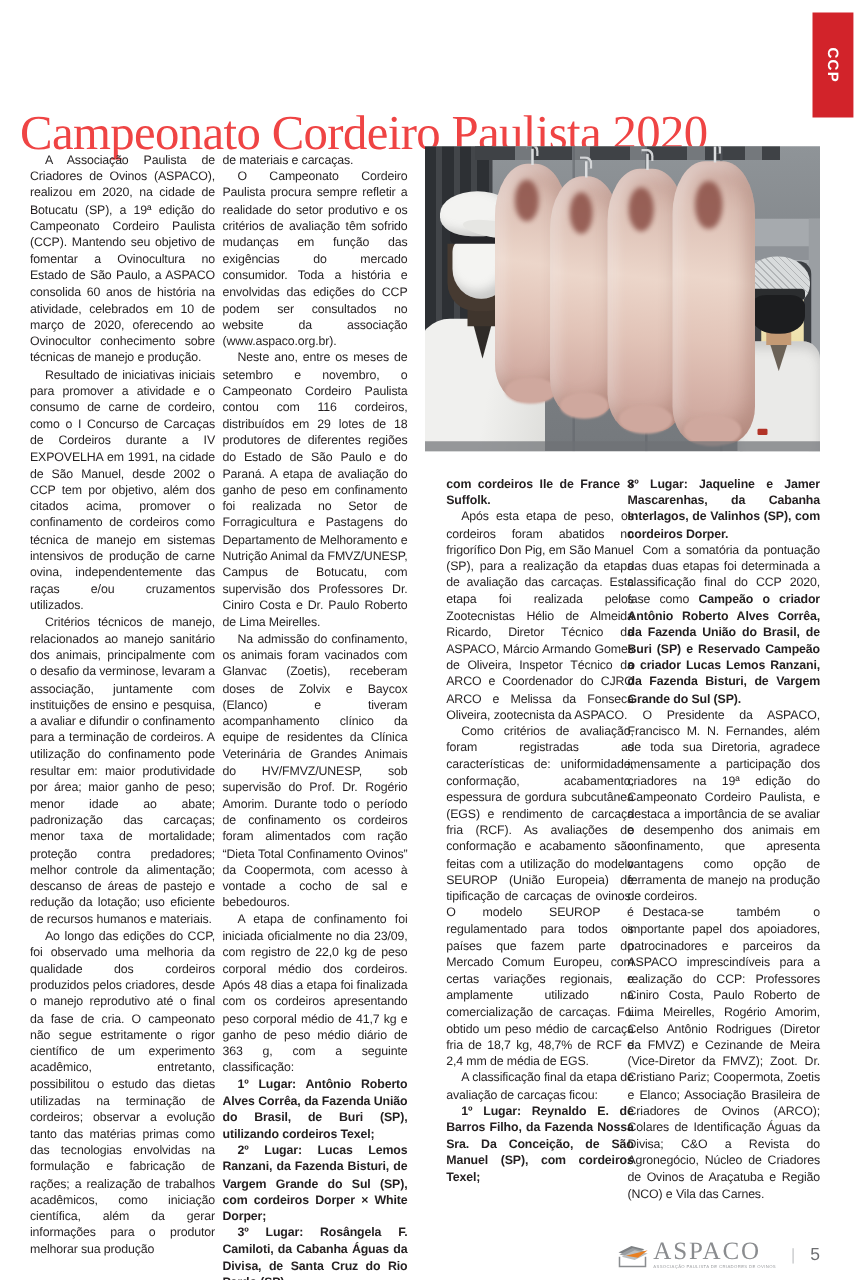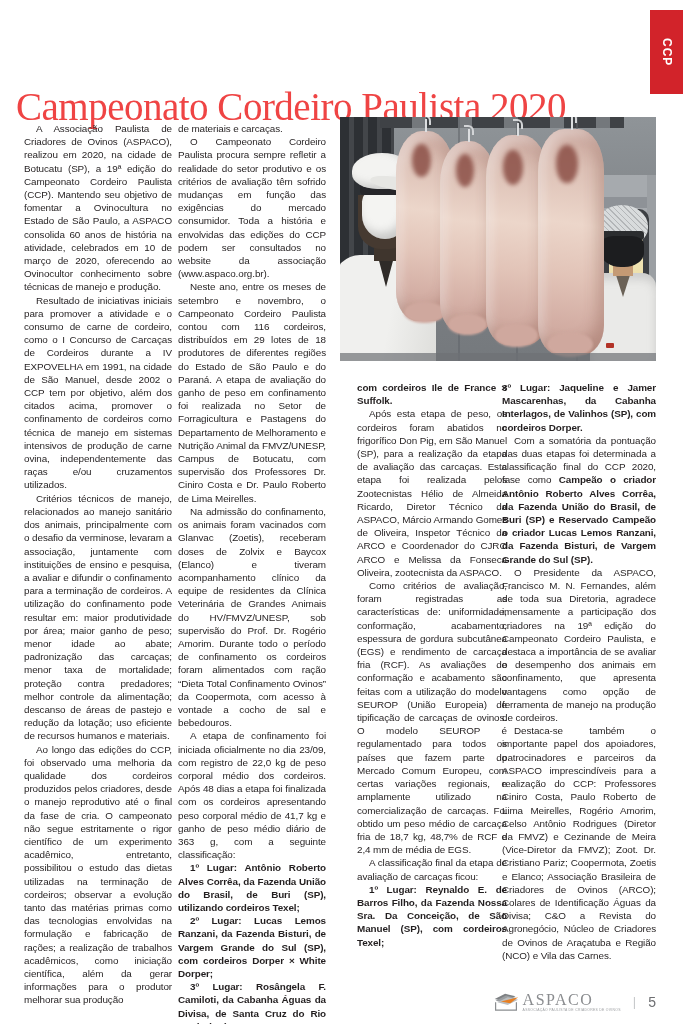--- a/index.html
+++ b/index.html
@@ -88,21 +88,21 @@
   .c3{left:146px;top:18px;width:62px;height:210px;}
   .c4{left:198px;top:12px;width:66px;height:226px;}
   .hook{position:absolute;left:50%;top:-12px;width:2px;height:13px;background:#dcdee0;}
   .hook::before{content:"";position:absolute;left:-4px;top:-4px;width:8px;height:8px;
            border:2px solid #d3d5d7;border-bottom:none;border-left:none;border-radius:0 6px 0 0;}
 
   
   .footer{position:absolute;right:27px;top:991px;display:flex;align-items:center;gap:12px;}
   .logo{display:flex;align-items:flex-end;gap:4px;}
   .logo-text-wrap{display:flex;flex-direction:column;align-items:flex-start;line-height:1;}
-  .logo-text{font-family:"Liberation Serif",serif;font-size:16px;letter-spacing:1.5px;color:#8a8c8f;}
+  .logo-text{font-family:"Liberation Serif",serif;font-size:20px;letter-spacing:1.5px;color:#8a8c8f;}
   .logo-tagline{font-size:3.4px;letter-spacing:.3px;color:#9b9da0;margin-top:1px;white-space:nowrap;}
   .footer-sep{color:#c7c9cb;font-size:13px;}
   .page-num{color:#6d6e71;font-size:14px;}
 </style>
 </head>
 <body>
 
 <div id="page">
 
   <div class="ccp-tab">

